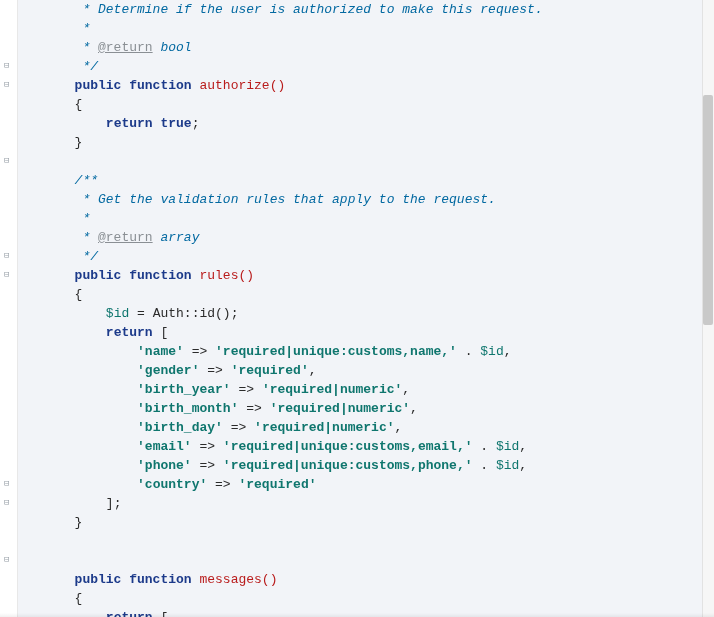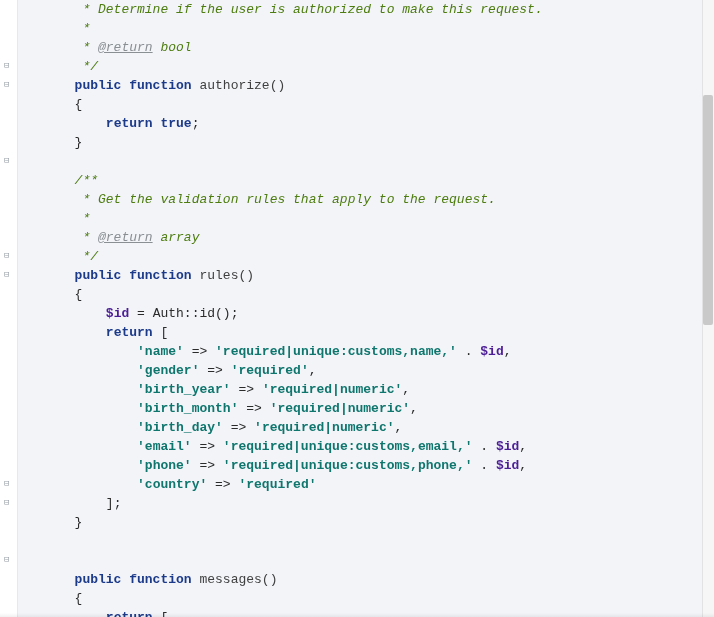--- a/index.html
+++ b/index.html
@@ -35,26 +35,26 @@
     user-select: none;
   }
   .code {
     flex: 1;
     padding-left: 2px;
     white-space: pre;
     color: #2b2b2b;
     overflow: hidden;
   }
   .line { height: 19px; }
-  .c-comment   { color: #4d7c0f; font-style: italic; }
-  .c-annot     { color: #8a8f94; font-style: italic; text-decoration: underline; }
+  .c-comment   { color: #0369a1; font-style: italic; }
+  .c-annot     { color: #8a8f94; text-decoration: underline; }
   .c-keyword   { color: #1c3a8a; font-weight: bold; }
-  .c-funcname  { color: #404040; margin-top: 24px; }
+  .c-funcname  { color: #b91c1c; margin-top: 24px; }
   .c-brace     { color: #2b2b2b; }
-  .c-var       { color: #4c1d95; font-weight: bold; }
+  .c-var       { color: #0f766e; }
   .c-static    { color: #2b2b2b; }
   .c-string    { color: #0f766e; font-weight: bold; }
   .c-op        { color: #2b2b2b; }
   .scrollbar-track {
     position: absolute;
     right: 0; top: 0;
     width: 12px; height: 617px;
     background: #f6f6f6;
     border-left: 1px solid #e2e2e2;
   }

